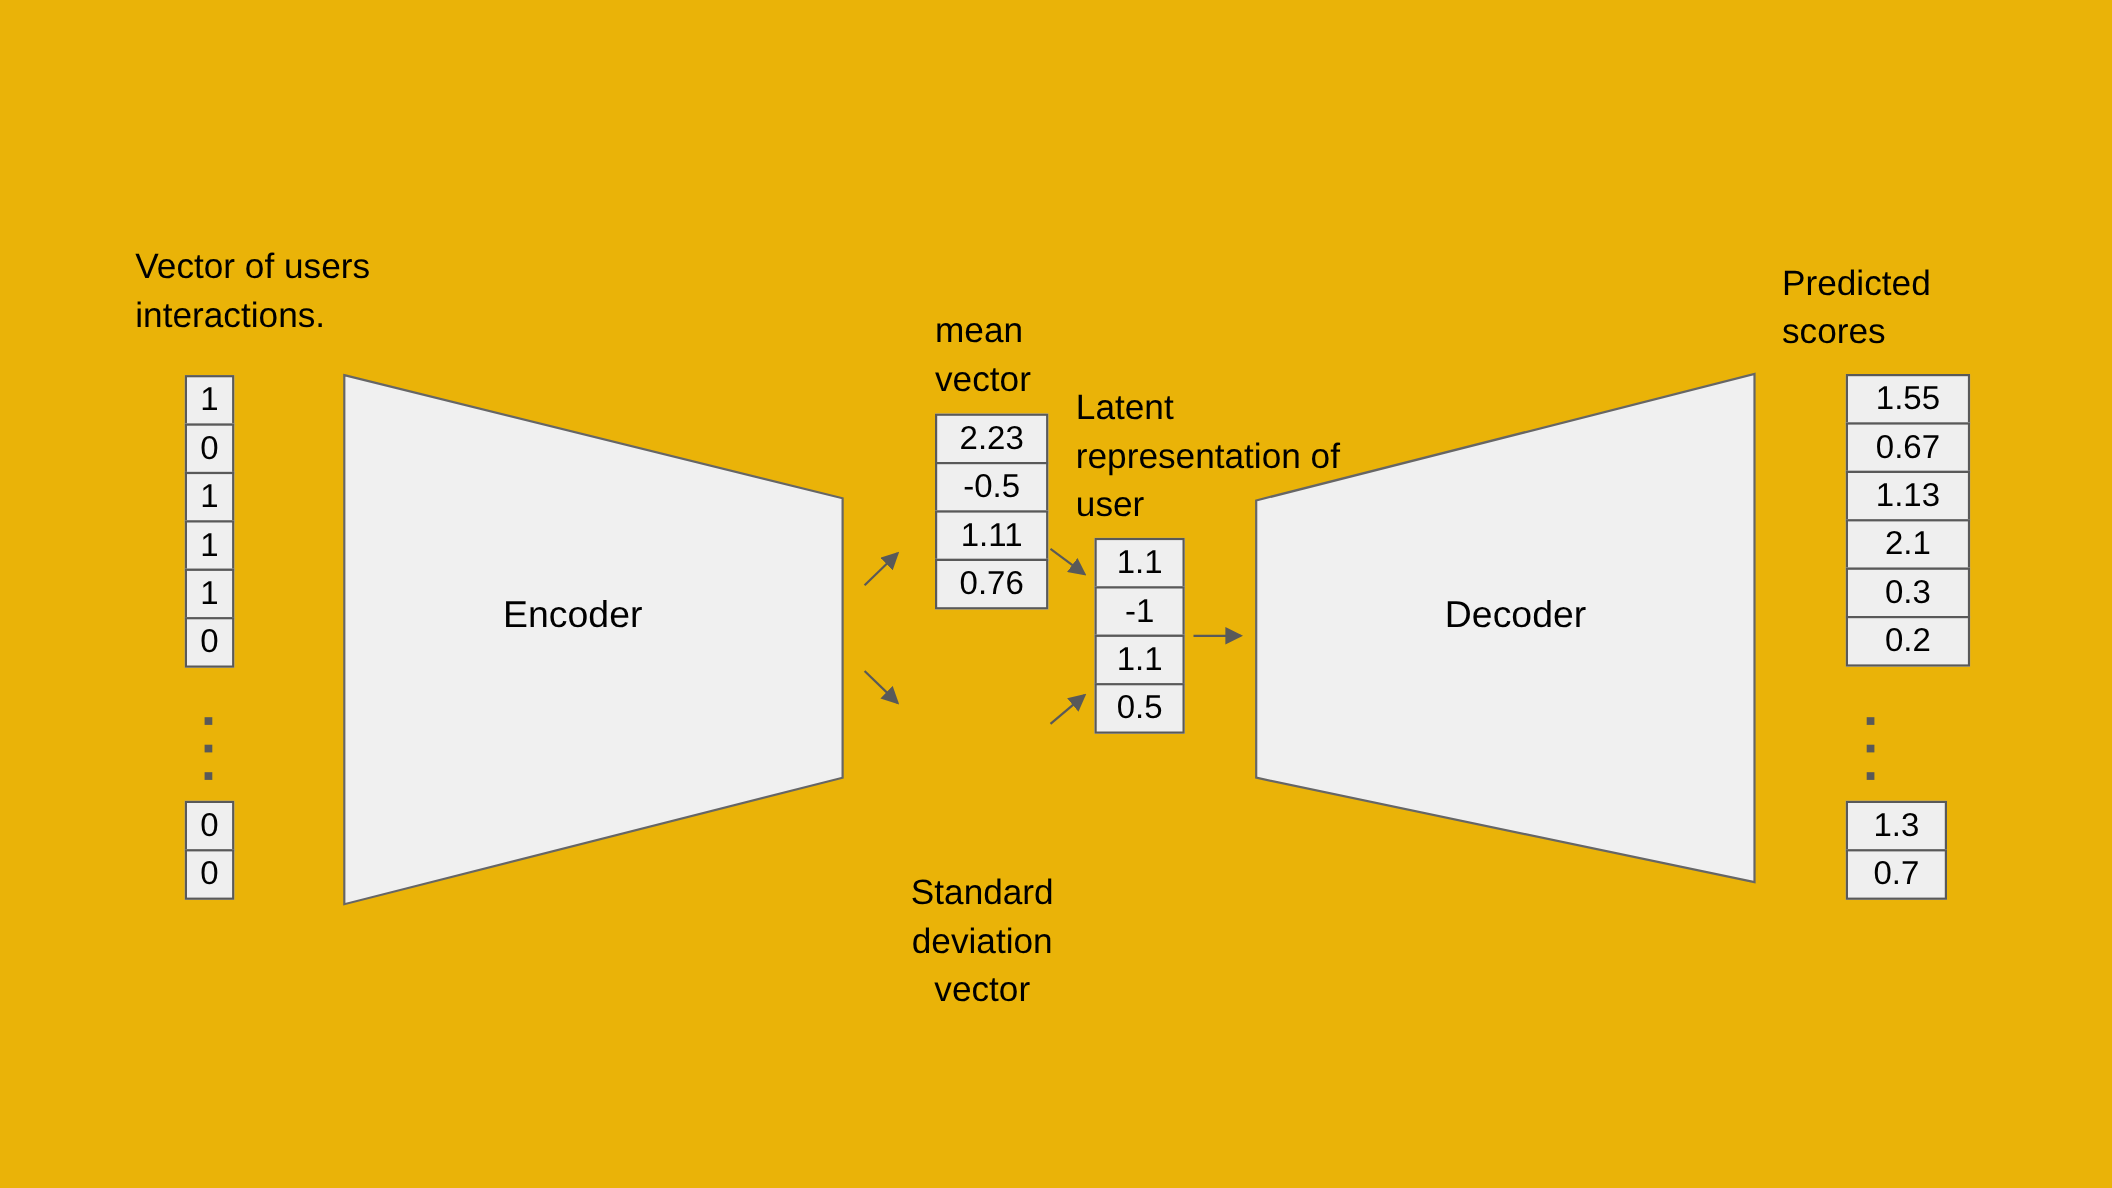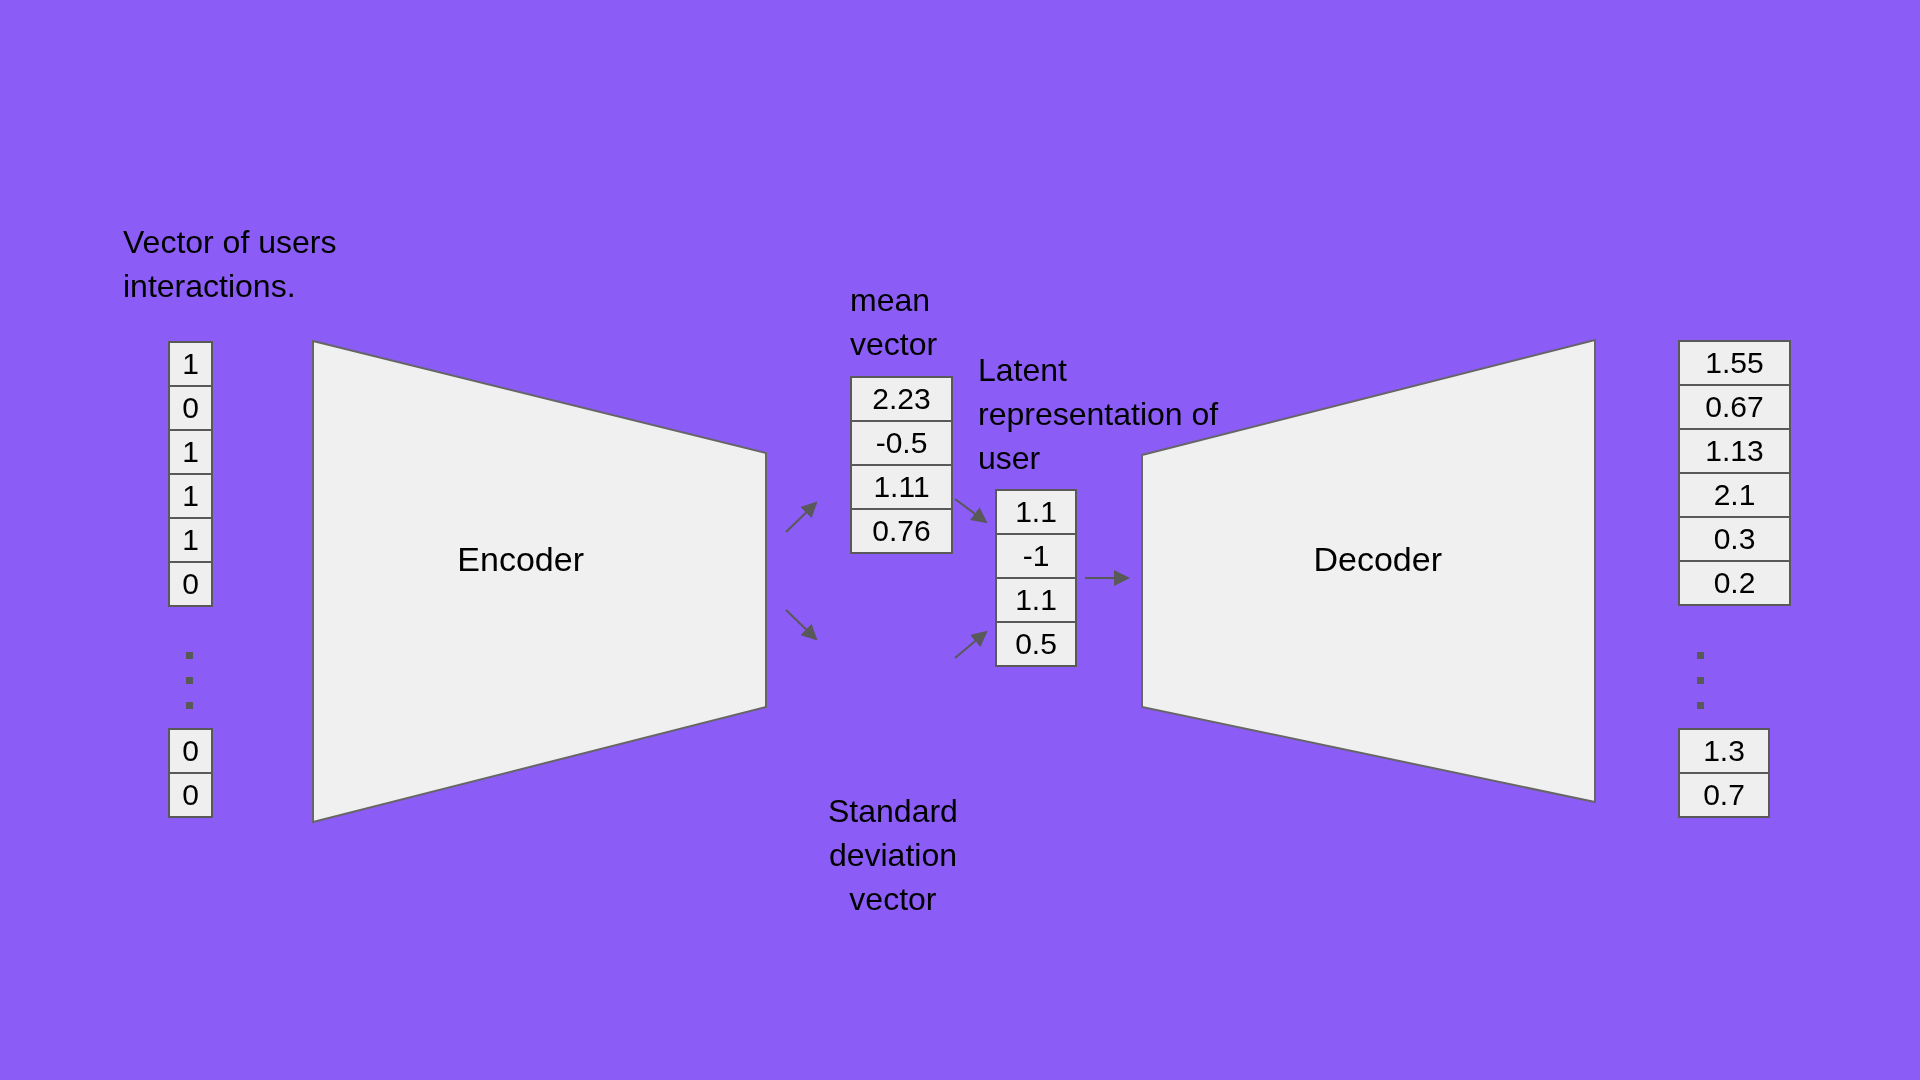--- a/index.html
+++ b/index.html
@@ -1,17 +1,17 @@
 <!DOCTYPE html>
 <html><head>
 <meta charset="utf-8">
 <style>
   html,body{margin:0;padding:0;background:#ffffff;}
   .canvas{
-    position:relative;width:1920px;height:1080px;background:#8b5cf6;
+    position:relative;width:1920px;height:1080px;background:#eab308;
     font-family:"Liberation Sans", sans-serif;color:#000;overflow:hidden;
   }
   svg.layer{position:absolute;left:0;top:0;width:1920px;height:1080px;}
   .shape{fill:#f0f0f0;stroke:#666666;stroke-width:2;}
   .arrow{stroke:#595959;stroke-width:2;fill:none;}
   .label{
     position:absolute;font-size:32px;line-height:44px;white-space:pre-line;color:#000;
   }
   .shape-label{
     position:absolute;font-size:34px;text-align:right;color:#000;
@@ -49,20 +49,22 @@
   <div class="label" style="left:123px;top:220px;">Vector of users
 interactions.</div>
   <div class="label" style="left:850px;top:278px;">mean
 vector</div>
   <div class="label" style="left:978px;top:348px;">Latent
 representation of
 user</div>
   <div class="label" style="left:828px;top:789px;text-align:center;">Standard
 deviation
 vector</div>
+  <div class="label" style="left:1620px;top:235px;">Predicted
+scores</div>
 
   <div class="shape-label" style="left:424px;top:540px;width:160px;">Encoder</div>
   <div class="shape-label" style="left:1282px;top:540px;width:160px;">Decoder</div>
 
   <div class="col" style="left:168px;top:341px;width:45px;">
     <div class="cell">1</div>
     <div class="cell">0</div>
     <div class="cell">1</div>
     <div class="cell">1</div>
     <div class="cell">1</div>

